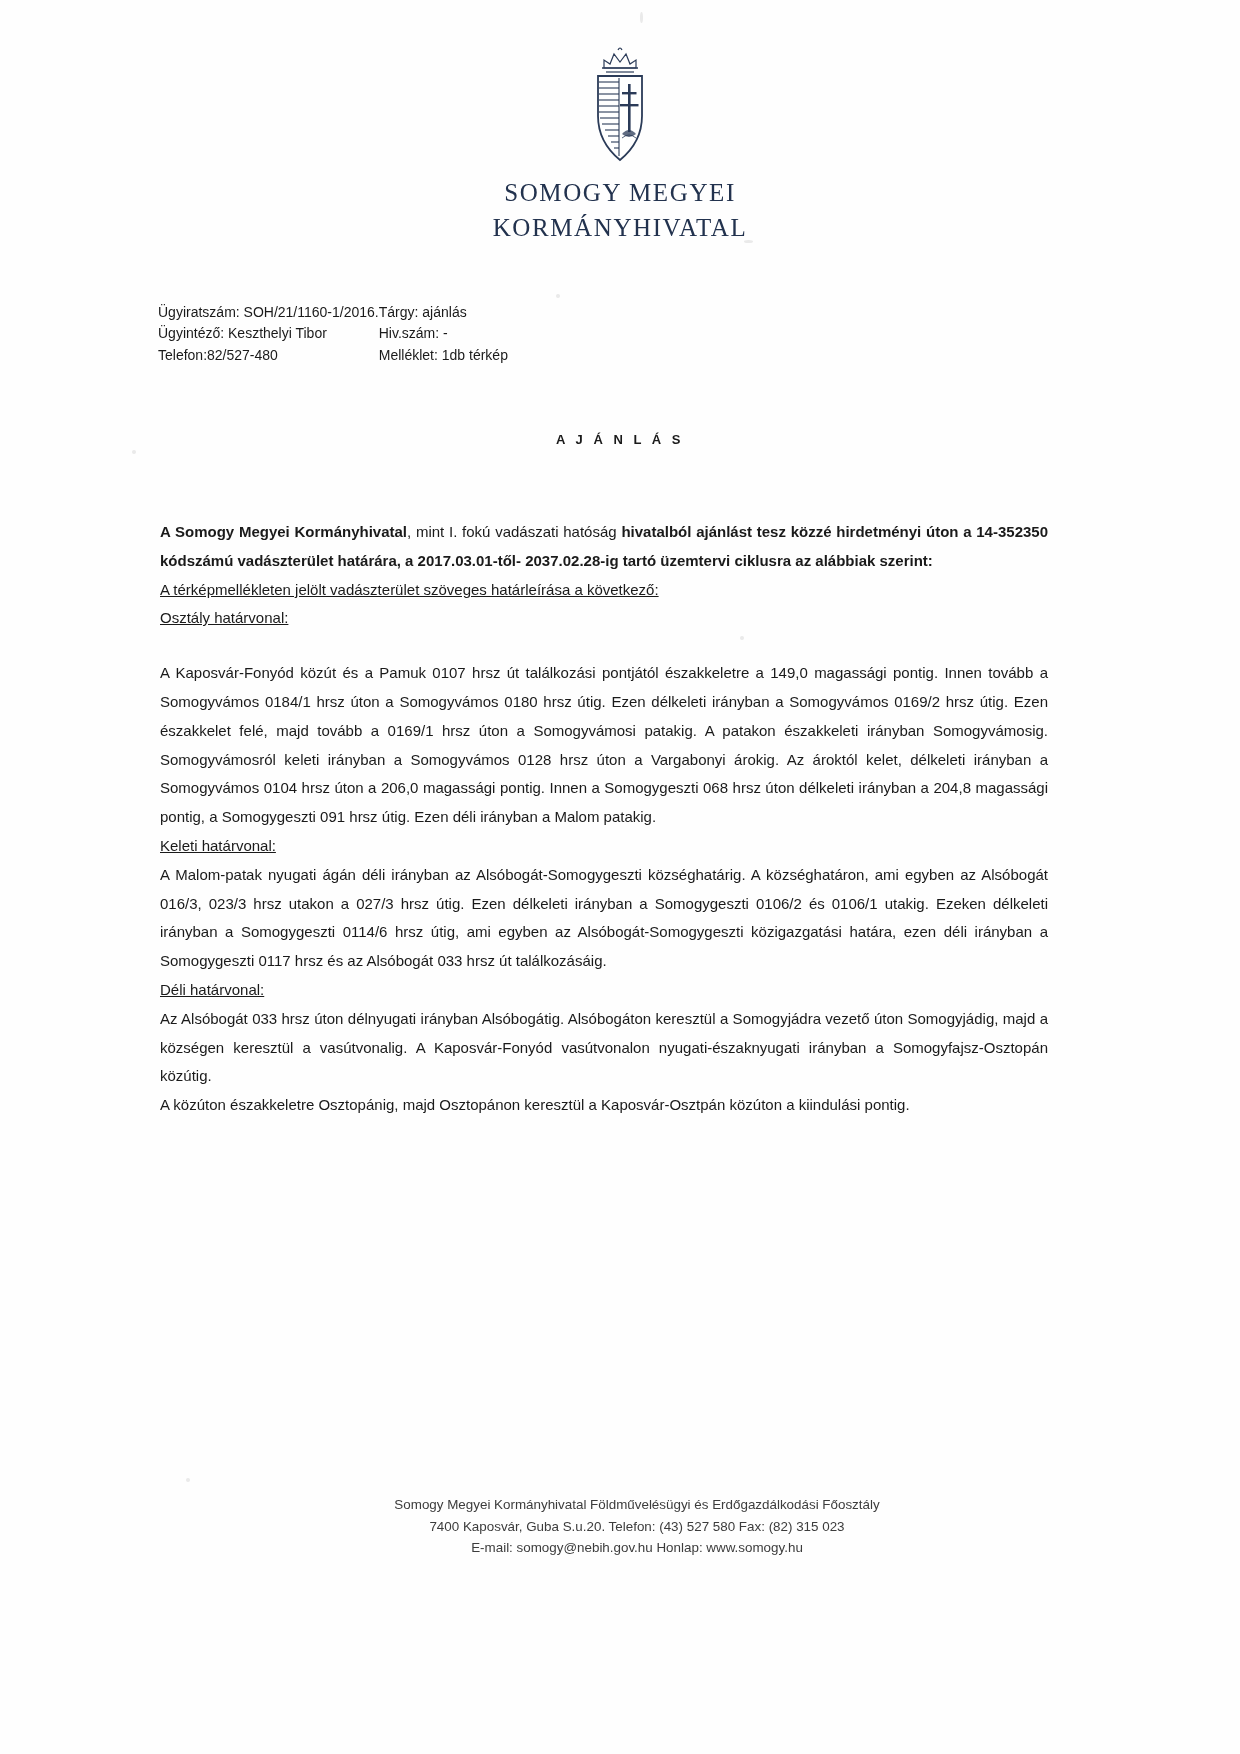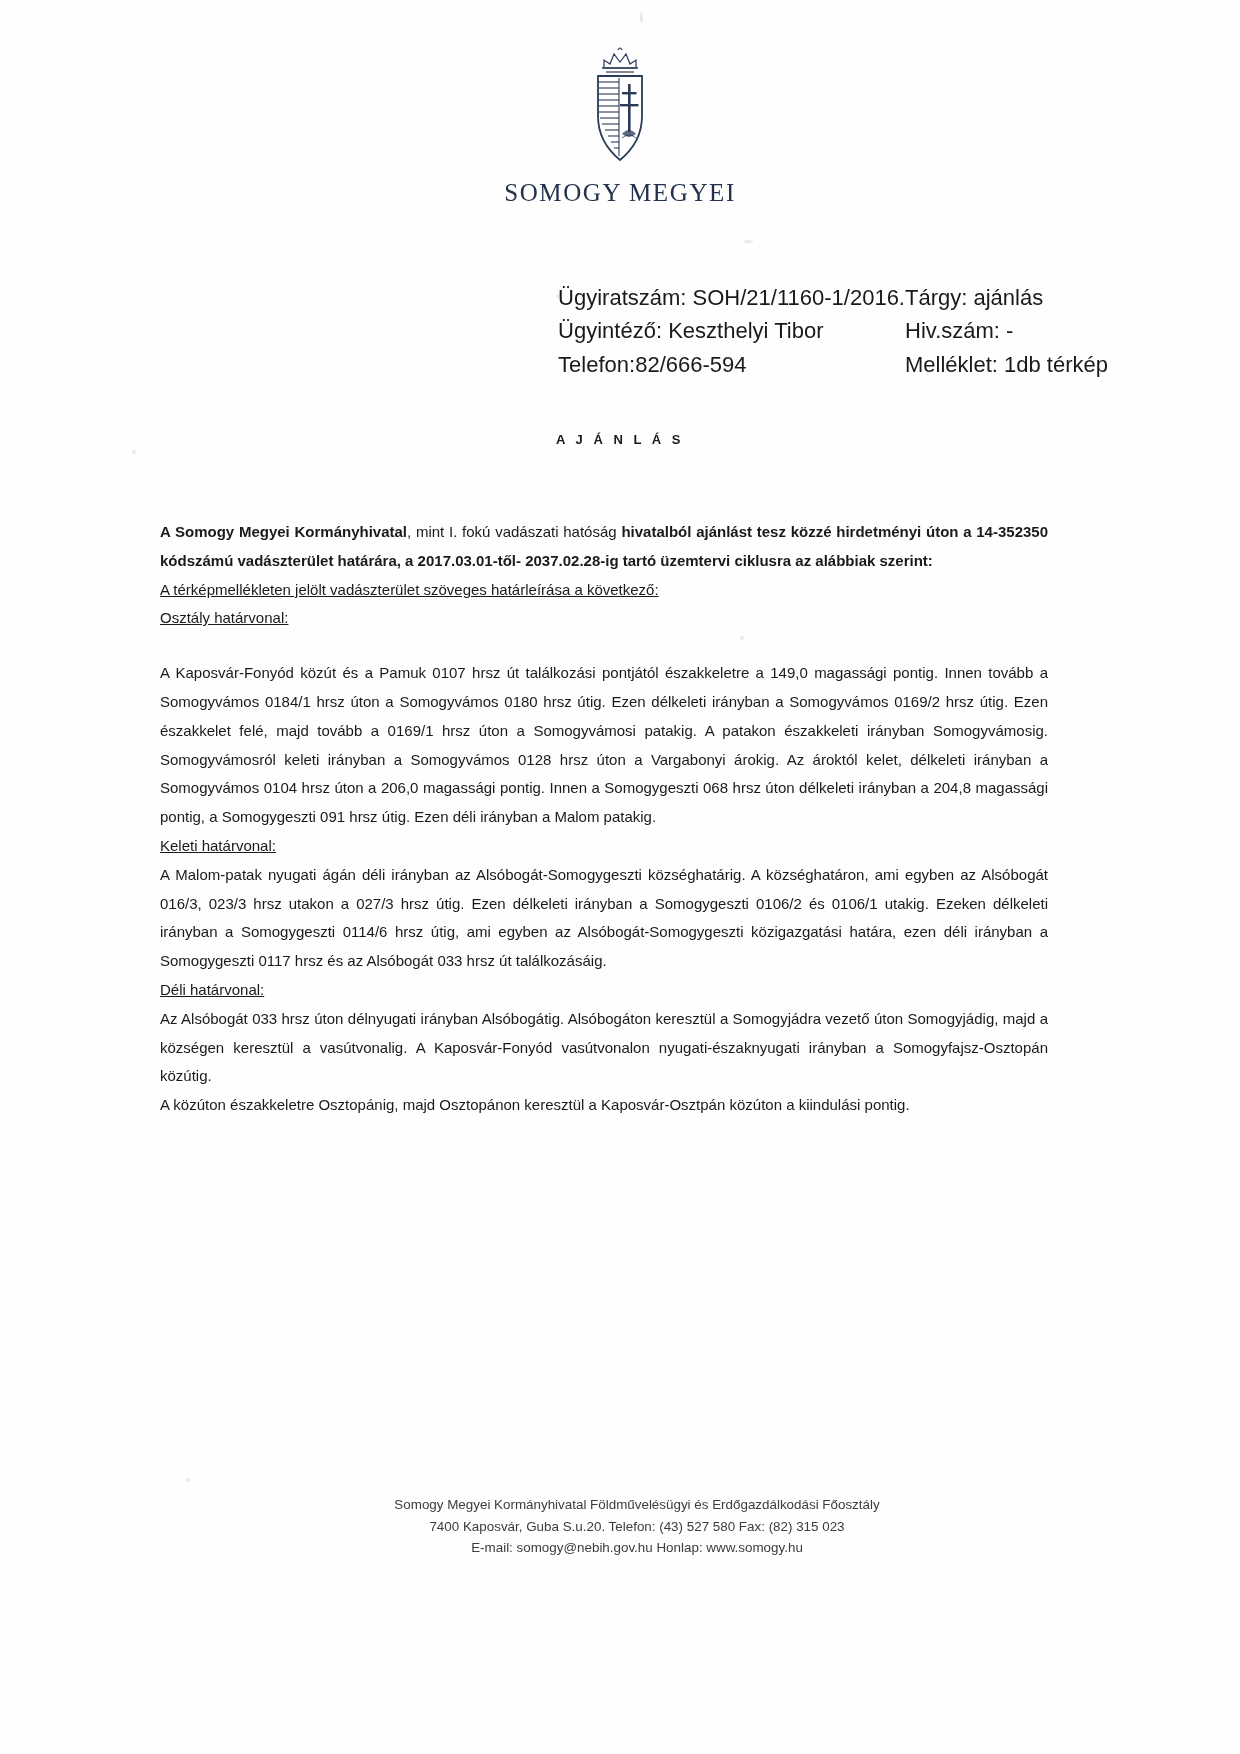--- a/index.html
+++ b/index.html
@@ -47,26 +47,26 @@
     font-size: 25px;
     letter-spacing: 1.6px;
     color: #22324e;
     line-height: 1.38;
   }
   .org-name .l2 { display: block; }
 
   
   .meta {
     position: absolute;
-    top: 281px;
+    top: 302px;
     left: 158px;
     right: 132px;
     display: flex;
-    justify-content: flex-end;
-    font-size: 22px;
+    justify-content: flex-start;
+    font-size: 14px;
     line-height: 1.52;
   }
   .meta .col-left div, .meta .col-right div { white-space: nowrap; }
   .meta .col-right { text-align: left; }
 
   
   .doc-title {
     position: absolute;
     top: 432px;
     left: 0;
@@ -159,27 +159,28 @@
       </g>
       <path d="M38 96 q7 -8 14 0 q-7 6 -14 0 Z" fill="#2b3b58" opacity=".75"></path>
       <g stroke="#2b3b58" stroke-width=".8" fill="none">
         <path d="M38 100 q7 -6 14 0"></path>
       </g>
     </svg>
   </div>
 
   <div class="org-name">
     <span>SOMOGY MEGYEI</span>
+    <span class="l2">KORMÁNYHIVATAL</span>
   </div>
 
   <div class="meta">
     <div class="col-left">
       <div>Ügyiratszám: SOH/21/1160-1/2016.</div>
       <div>Ügyintéző: Keszthelyi Tibor</div>
-      <div>Telefon:82/666-594</div>
+      <div>Telefon:82/527-480</div>
     </div>
     <div class="col-right">
       <div>Tárgy: ajánlás</div>
       <div>Hiv.szám: -</div>
       <div>Melléklet: 1db térkép</div>
     </div>
   </div>
 
   <div class="doc-title">A J Á N L Á S</div>
 

